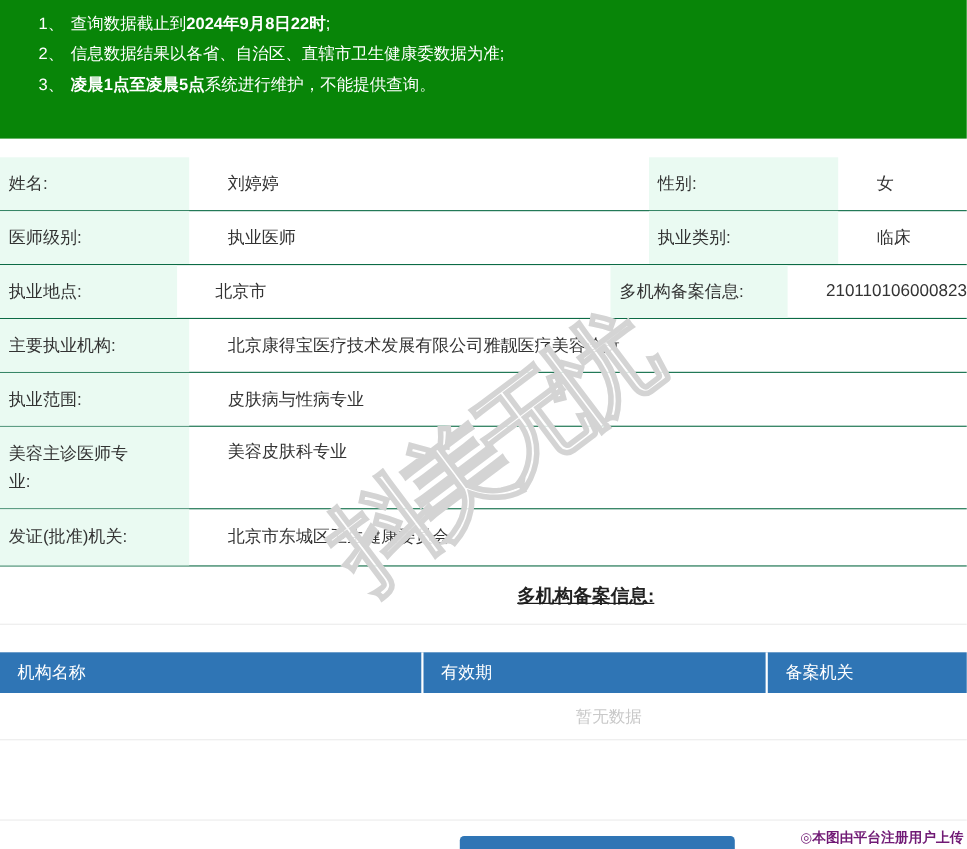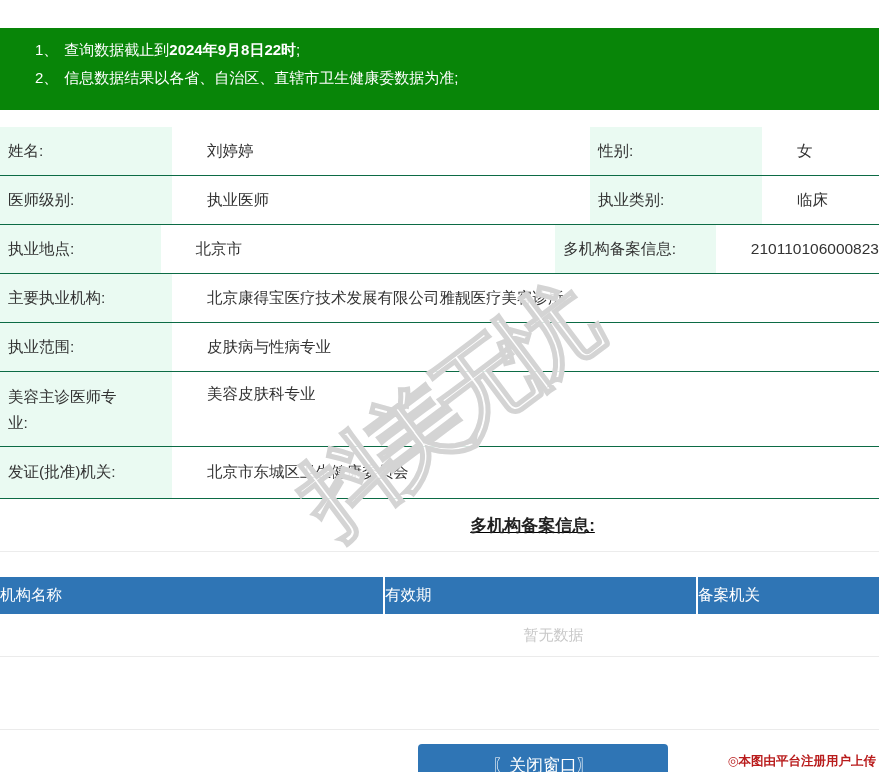--- a/index.html
+++ b/index.html
@@ -2,21 +2,21 @@
 <html><head>
 <meta charset="utf-8">
 <title>医师执业注册信息查询</title>
 <style>
   * { margin:0; padding:0; box-sizing:border-box; }
   html,body { background:#fff; }
   body { font-family:"Liberation Sans","DejaVu Sans",sans-serif; }
   .page { position:relative; width:879px; height:772px; overflow:hidden; background:#fff; }
 
   
-  .banner { width:100%; height:82px; background:#088508; color:#fff; padding:8px 10px 0 35px;margin-top:28px; }
+  .banner { width:100%; height:126px; background:#088508; color:#fff; padding:8px 10px 0 35px; }
   .banner .line { font-size:15px; line-height:28px; white-space:nowrap; }
   .banner .num { margin-right:6px; }
   .banner .b { font-weight:bold; }
 
   
   .info-table { margin-top:17px; width:100%; }
   .irow { display:flex; width:100%; border-bottom:1px solid #0c6b45; height:49px; align-items:stretch;gap:24px; }
   .irow.tall { height:75px; }
   .irow.last { height:52px; }
   .cell { display:flex; align-items:center; font-size:15.5px; color:#333; }
@@ -29,54 +29,57 @@
   .w-valuewide { flex:1; }
   .irow.tall .cell { align-items:flex-start; padding-top:12px; }
   .cell .lbl { white-space:nowrap; }
   .cell .lbl.wrap { white-space:normal; max-width:126px; line-height:26px; }
 
   
   .section-title-block { height:53px; border-bottom:1px solid #ececec; display:flex; align-items:center; justify-content:center;text-decoration:underline; }
   .section-title { font-size:17px; font-weight:bold; color:#222; transform:translateX(93px); }
   .gap-25 { height:25px; }
   .reg-header { display:flex; width:100%; height:37px; background:#2f75b5; color:#fff; font-size:15.5px; }
-  .reg-col { display:flex; align-items:center; padding-left:0; }
+  .reg-col { display:flex; align-items:center; padding-left:16px; }
   .reg-col1 { width:385px; border-right:2px solid #fff; }
   .reg-col2 { width:313px; border-right:2px solid #fff; }
   .reg-col3 { flex:1; }
   .empty-row { height:43px; border-bottom:1px solid #ebebeb; display:flex; align-items:center; justify-content:center; }
   .empty-text { color:#c9c9c9; font-size:15px; transform:translateX(101px);margin-left:26px; }
   .bottom-spacer { height:73px; border-bottom:1px solid #ebebeb; }
 
   
   .close-btn { display:block; margin:14px 0 0 418px; width:250px; height:44px; background:#2f75b5;
                border:none; border-radius:4px; color:#fff; font-size:17px; cursor:pointer;
                font-family:"Liberation Sans","DejaVu Sans",sans-serif; line-height:38px; text-align:center; }
 
   
   .watermark { position:absolute; left:445px; top:415px; transform:translate(-50%,-50%) rotate(-37deg);
                font-size:96px; font-weight:bold; letter-spacing:-14px; white-space:nowrap;
                color:rgba(255,255,255,0.85); -webkit-text-stroke:2px #d4d4d4;
                pointer-events:none; z-index:5; }
 
   
-  .disclaimer { position:absolute; right:3px; bottom:2px; font-size:12.5px; font-weight:bold; color:#b91c1c; z-index:6;
+  .disclaimer { position:absolute; right:3px; bottom:2px; font-size:12.5px; font-weight:bold; color:#701a75; z-index:6;
                 text-shadow:-1px -1px 0 #fff, 1px -1px 0 #fff, -1px 1px 0 #fff, 1px 1px 0 #fff, 0 1px 0 #fff, 0 -1px 0 #fff, 1px 0 0 #fff, -1px 0 0 #fff; }
 </style>
 </head>
 <body>
 
 <div class="page">
 
   <div class="banner">
     <div class="line">
       <span class="num">1、</span><span>查询数据截止到</span><span class="b">2024年9月8日22时</span><span>;</span>
     </div>
     <div class="line">
       <span class="num">2、</span><span>信息数据结果以各省、自治区、直辖市卫生健康委数据为准;</span><span class="b"></span><span></span>
+    </div>
+    <div class="line">
+      <span class="num">3、</span><span></span><span class="b">凌晨1点至凌晨5点</span><span>系统进行维护，不能提供查询。</span>
     </div>
   </div>
 
   <div class="info-table">
 
     <div class="irow">
       <div class="cell label w-label1">
           <span class="lbl">姓名:</span>
         </div>
       <div class="cell value w-value1">刘婷婷</div>

